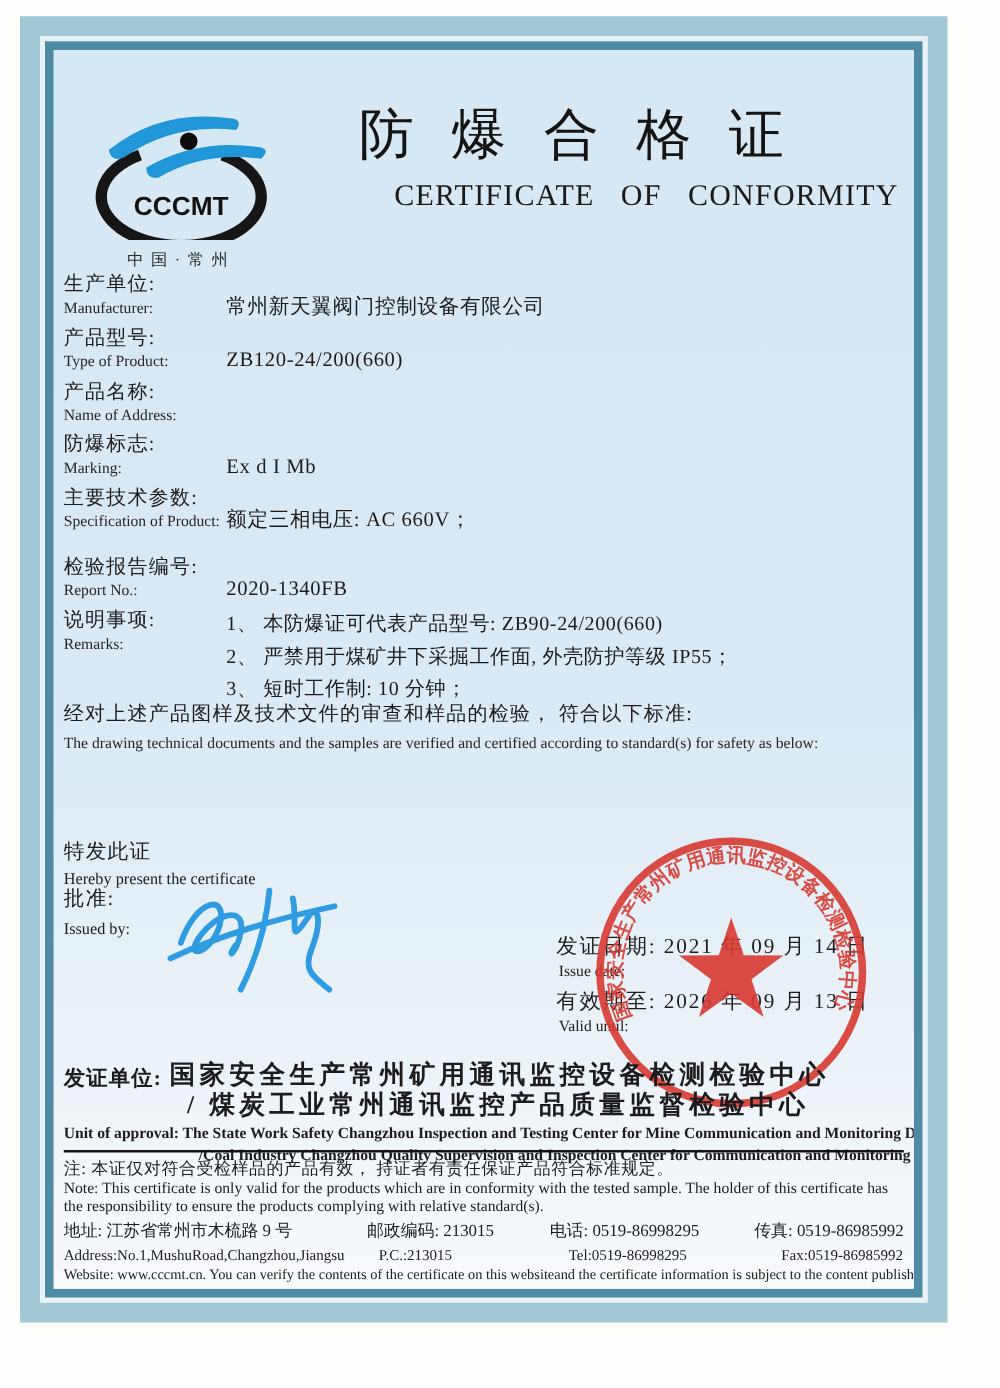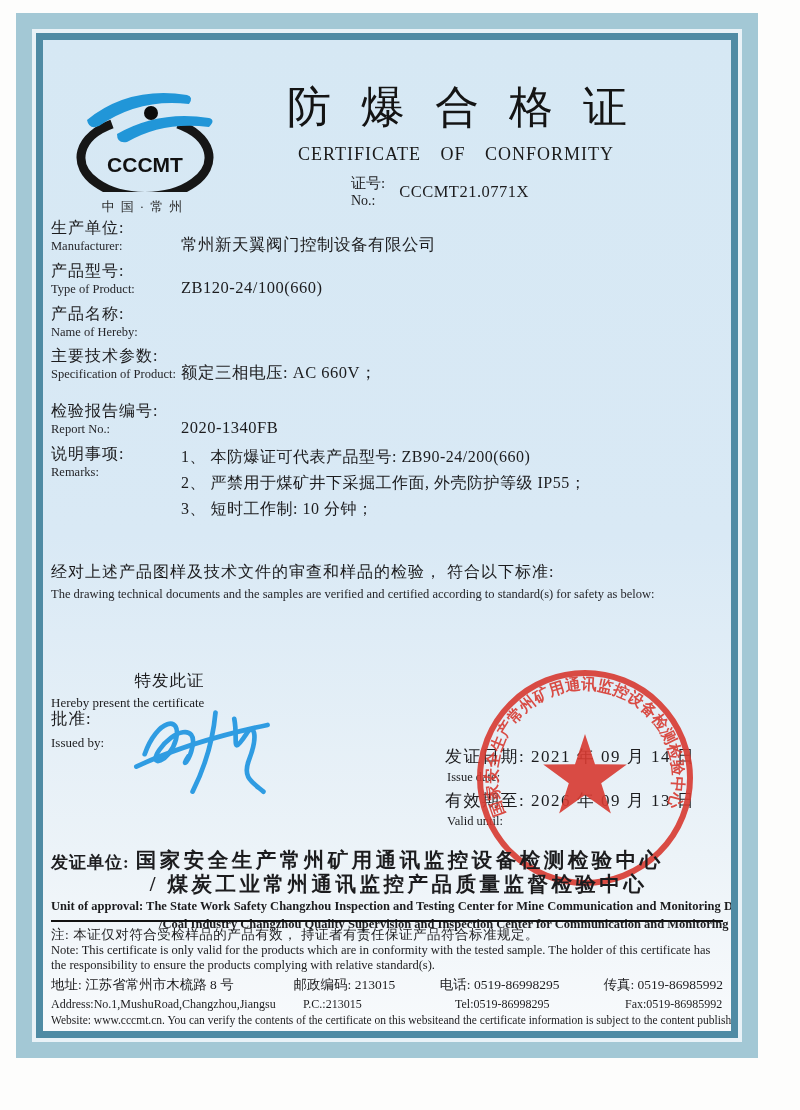--- a/index.html
+++ b/index.html
@@ -20,22 +20,22 @@
     overflow:hidden;
   }
   
   .logo{position:absolute;left:14px;top:40px;width:176px;text-align:center;}
   .logo-sub{font-size:13px;letter-spacing:6px;color:#2b2b2b;margin-top:2px;}
   .title{
     position:absolute;left:150px;right:10px;top:38px;text-align:center;
     font-size:44px;letter-spacing:30px;text-indent:30px;color:#141414;font-weight:500;
   }
   .subtitle{
-    position:absolute;left:150px;right:12px;top:104px;text-align:center;
-    font-size:18px;letter-spacing:1px;word-spacing:14px;color:#1a1a1a;
+    position:absolute;left:150px;right:12px;top:104px;text-align:right;
+    font-size:24px;letter-spacing:1px;word-spacing:14px;color:#1a1a1a;
   }
   .certno{position:absolute;left:308px;top:134px;display:flex;align-items:center;}
   .certno-labels div:first-child{font-size:15px;}
   .certno-labels div:last-child{font-size:14px;}
   .certno-value{font-size:16.5px;margin-left:14px;letter-spacing:.5px;}
   
   .fields{position:absolute;left:8px;top:178px;right:8px;}
   .field-row{display:flex;margin-bottom:6px;}
   .f-label{width:130px;flex-shrink:0;}
   .f-cn{font-size:16px;line-height:20px;letter-spacing:1px;}
@@ -43,21 +43,21 @@
   .f-value{font-size:16.5px;line-height:20px;margin-top:17px;letter-spacing:.5px;}
   .gap-before{margin-top:18px;}
   .remark-lines div{font-size:16px;line-height:26px;letter-spacing:.5px;}
   
   .standards{position:absolute;left:8px;top:520px;right:8px;}
   .std-cn{font-size:16px;line-height:24px;letter-spacing:1px;}
   .std-en{font-size:12.5px;line-height:21px;color:#26262a;}
   .std-item{font-size:16px;line-height:27px;letter-spacing:.5px;}
   
   .present{position:absolute;left:8px;top:630px;}
-  .present-cn{font-size:16.5px;letter-spacing:1px;text-align:right;}
+  .present-cn{font-size:16.5px;letter-spacing:1px;}
   .present-en{font-size:13px;margin-top:3px;}
   .approve{position:absolute;left:8px;top:668px;}
   .approve-cn{font-size:16.5px;letter-spacing:1px;}
   .approve-en{font-size:13px;margin-top:5px;}
   .signature{position:absolute;left:85px;top:660px;}
   .dates{position:absolute;left:402px;top:705px;}
   .date-cn{font-size:17px;letter-spacing:1.5px;white-space:nowrap;}
   .date-en{font-size:12.5px;margin:2px 0 4px 2px;}
   .stamp{position:absolute;left:426px;top:622px;opacity:.9;}
   
@@ -97,48 +97,48 @@
         <path d="M60,54 Q102,30 152,38 Q159,40 152,47 Q106,41 70,62 Q60,64 60,54 Z" fill="#2196d8"></path>
         <circle cx="94" cy="33" r="7" fill="#0c0c0c"></circle>
         <text x="88" y="92" text-anchor="middle" font-family="Liberation Sans, sans-serif" font-size="21" font-weight="bold" fill="#111">CCCMT</text>
       </svg>
       <div class="logo-sub">中国·常州</div>
     </div>
 
     <div class="title">防爆合格证</div>
     <div class="subtitle">CERTIFICATE OF CONFORMITY</div>
 
-    <div class="certno">
-      <div class="certno-labels">
-        <div>证号:</div>
-        <div>No.:</div>
-      </div>
-      <div class="certno-value">CCCMT21.0771X</div>
-    </div>
 
     <div class="fields">
       <div class="field-row">
         <div class="f-label">
           <div class="f-cn">生产单位:</div>
           <div class="f-en">Manufacturer:</div>
         </div>
         <div class="f-value">常州新天翼阀门控制设备有限公司</div>
       </div>
       <div class="field-row">
         <div class="f-label">
           <div class="f-cn">产品型号:</div>
           <div class="f-en">Type of Product:</div>
         </div>
-        <div class="f-value">ZB120-24/100(660)</div>
+        <div class="f-value">ZB120-24/200(660)</div>
       </div>
       <div class="field-row">
         <div class="f-label">
           <div class="f-cn">产品名称:</div>
-          <div class="f-en">Name of Hereby:</div>
-        </div>
+          <div class="f-en">Name of Address:</div>
+        </div>
+      </div>
+      <div class="field-row">
+        <div class="f-label">
+          <div class="f-cn">防爆标志:</div>
+          <div class="f-en">Marking:</div>
+        </div>
+        <div class="f-value">Ex d I Mb</div>
       </div>
       <div class="field-row">
         <div class="f-label">
           <div class="f-cn">主要技术参数:</div>
           <div class="f-en">Specification of Product:</div>
         </div>
         <div class="f-value">额定三相电压: AC 660V；</div>
       </div>
       <div class="field-row gap-before">
         <div class="f-label">
@@ -224,21 +224,21 @@
         <span>The State Work Safety Changzhou Inspection and Testing Center for Mine Communication and Monitoring Devices</span>
       </div>
       <div class="appr-en2">/Coal Industry Changzhou Quality Supervision and Inspection Center for Communication and Monitoring Products</div>
     </div>
 
     <div class="footer">
       <div class="divider"></div>
       <div class="note-cn">注: 本证仅对符合受检样品的产品有效， 持证者有责任保证产品符合标准规定。</div>
       <div class="note-en">Note: This certificate is only valid for the products which are in conformity with the tested sample. The holder of this certificate has the responsibility to ensure the products complying with relative standard(s).</div>
       <div class="addr-row cn">
-        <span class="c1">地址: 江苏省常州市木梳路 8 号</span>
+        <span class="c1">地址: 江苏省常州市木梳路 9 号</span>
         <span class="c2">邮政编码: 213015</span>
         <span class="c3">电话: 0519-86998295</span>
         <span>传真: 0519-86985992</span>
       </div>
       <div class="addr-row en">
         <span class="c1">Address:No.1,MushuRoad,Changzhou,Jiangsu</span>
         <span class="c2">P.C.:213015</span>
         <span class="c3">Tel:0519-86998295</span>
         <span>Fax:0519-86985992</span>
       </div>

